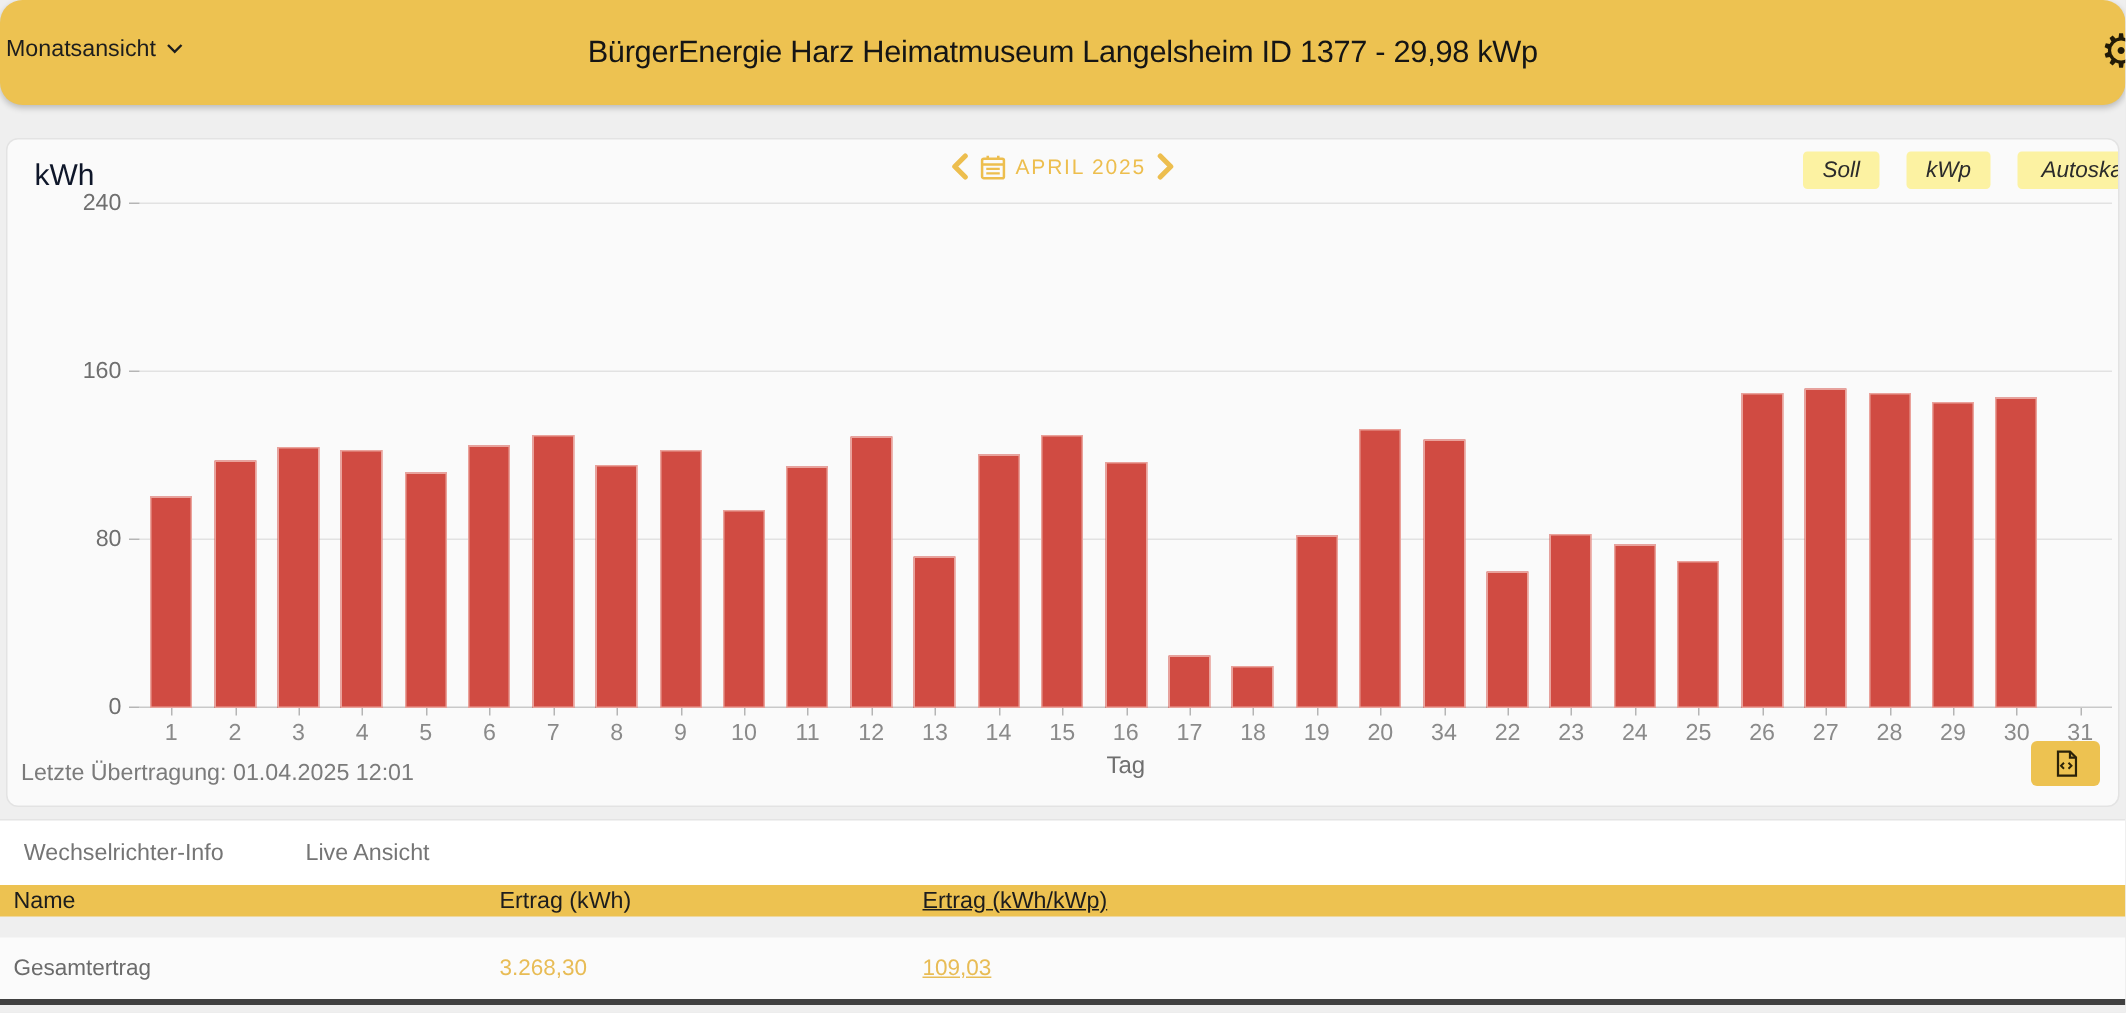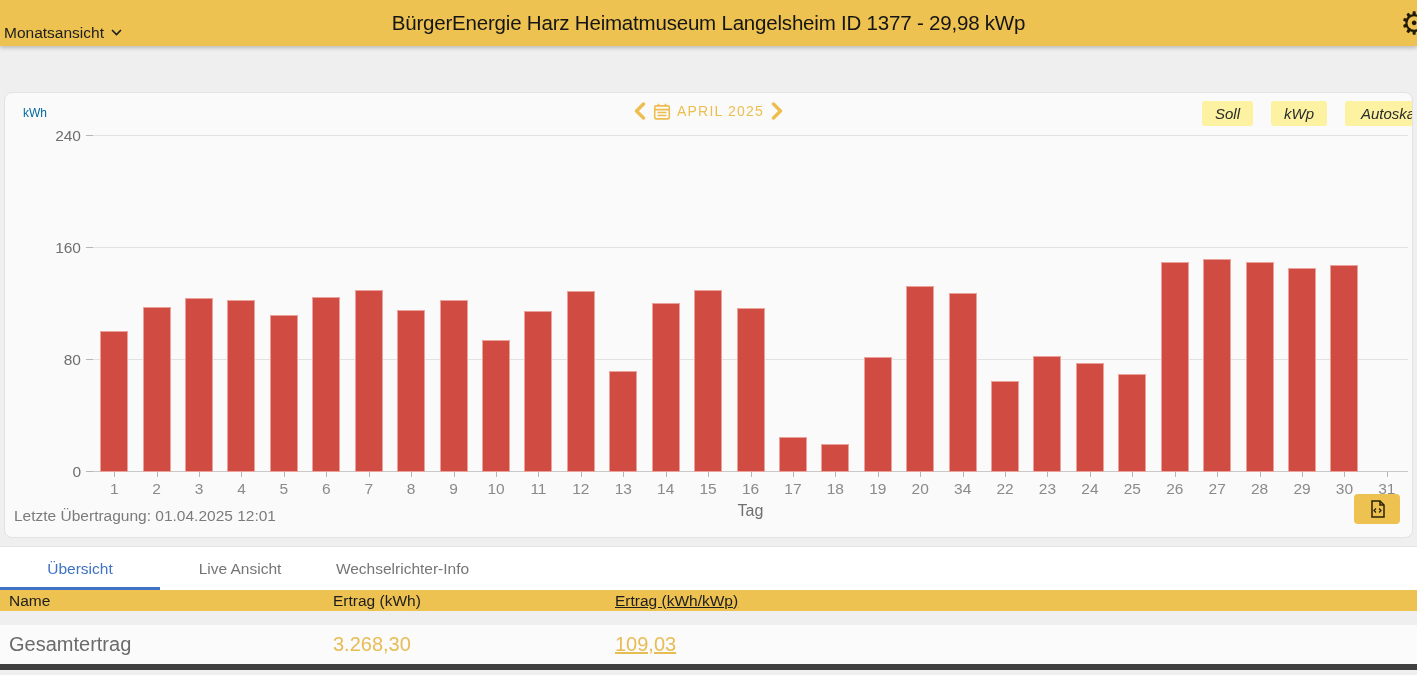--- a/index.html
+++ b/index.html
@@ -4,22 +4,22 @@
 <style>
   * { margin:0; padding:0; box-sizing:border-box; }
   html,body { background:#e8e8e8; }
   .app {
     position:relative; width:1417px; height:675px; overflow:hidden;
     background:#efefef; font-family:"Liberation Sans", sans-serif;
     -webkit-font-smoothing:antialiased;
   }
   
   .header {
-    position:absolute; top:0; left:0; width:100%; height:46px;
-    background:#edc251; box-shadow:0 2px 4px rgba(0,0,0,.22);
+    position:absolute; top:0; left:0; width:100%; height:70px;
+    background:#edc251; box-shadow:0 2px 4px rgba(0,0,0,.22);border-radius:15px;
   }
   .view-selector {
     position:absolute; left:4px; top:0; height:65px; display:flex;
     align-items:center; gap:7px; color:#1d1d1d; font-size:15.5px; cursor:pointer;
   }
   .page-title {
     position:absolute; left:50%; top:50%; transform:translate(-50%,-50%);
     white-space:nowrap; color:#151515; font-size:20.5px; font-weight:500;
     letter-spacing:-0.2px;
   }
@@ -27,21 +27,21 @@
     position:absolute; right:-11px; top:50%; transform:translateY(-50%);
     font-size:31px; color:#211a06; line-height:1; cursor:pointer;
     font-family:"DejaVu Sans", sans-serif;
   }
   
   .card {
     position:absolute; top:92px; left:4px; width:1409px; height:446px;
     background:#fafafa; border:1px solid #e3e3e3; border-radius:8px;
     overflow:hidden;
   }
-  .unit-label { position:absolute; left:18px; top:13px; font-size:12px; color:#0369a1; }
+  .unit-label { position:absolute; left:18px; top:13px; font-size:20px; color:#0f172a; }
   .month-nav {
     position:absolute; left:50%; top:9px; transform:translateX(-50%);
     display:flex; align-items:center; gap:7px; color:#edbe4e;
   }
   .month-nav .navbtn { cursor:pointer; display:flex; align-items:center; }
   .month-label { font-size:14px; letter-spacing:1.2px; white-space:nowrap; }
   .chart-buttons { position:absolute; left:1197px; top:8px; display:flex; gap:18px; }
   .chip {
     background:#fcf2a2; color:#2b2b2b; font-size:15px; border:none;
     padding:4px 13px; border-radius:3px; cursor:pointer; white-space:nowrap;
@@ -97,21 +97,21 @@
     content:""; position:absolute; left:0; right:0; bottom:0; height:3px; background:#3d72c4;
   }
   .tab.mid { width:165px; }
   
   .table-header {
     position:absolute; top:590px; left:0; width:100%; height:21px;
     background:#edc251; color:#1d1d1d; font-size:15.5px; font-weight:500;
   }
   .table-row {
     position:absolute; top:625px; left:0; width:100%; height:45px;
-    background:#fbfbfb; font-size:20px; border-bottom:6px solid #404040;
+    background:#fbfbfb; font-size:15px; border-bottom:4px solid #404040;
   }
   .cell { position:absolute; top:0; height:100%; display:flex; align-items:center; }
   .c1 { left:9px; }
   .c2 { left:333px; }
   .c3 { left:615px;text-decoration:underline; }
   .table-row .c1 { color:#6b6b6b; }
   .value-gold { color:#e8bc55; }
   svg { display:block; }
 </style>
 </head>
@@ -351,23 +351,22 @@
           <path d="M2 1 h8 l4 4 v12 h-12 z" fill="none" stroke="#2b2209" stroke-width="1.5"></path>
           <path d="M10 1 v4 h4" fill="none" stroke="#2b2209" stroke-width="1.5"></path>
           <polyline points="6,8.5 4,10.5 6,12.5" fill="none" stroke="#2b2209" stroke-width="1.3"></polyline>
           <polyline points="9,8.5 11,10.5 9,12.5" fill="none" stroke="#2b2209" stroke-width="1.3"></polyline>
         </svg>
       </span>
     </button>
   </div>
 
   <div class="tabsbar">
-    <div class="tab active">Übersicht</div>
+    <div class="tab mid">Wechselrichter-Info</div>
     <div class="tab">Live Ansicht</div>
-    <div class="tab mid">Wechselrichter-Info</div>
   </div>
 
   <div class="table-header">
     <div class="cell c1">Name</div>
     <div class="cell c2">Ertrag (kWh)</div>
     <div class="cell c3">Ertrag (kWh/kWp)</div>
   </div>
   <div class="table-row">
     <div class="cell c1">Gesamtertrag</div>
     <div class="cell c2 value-gold">3.268,30</div>

